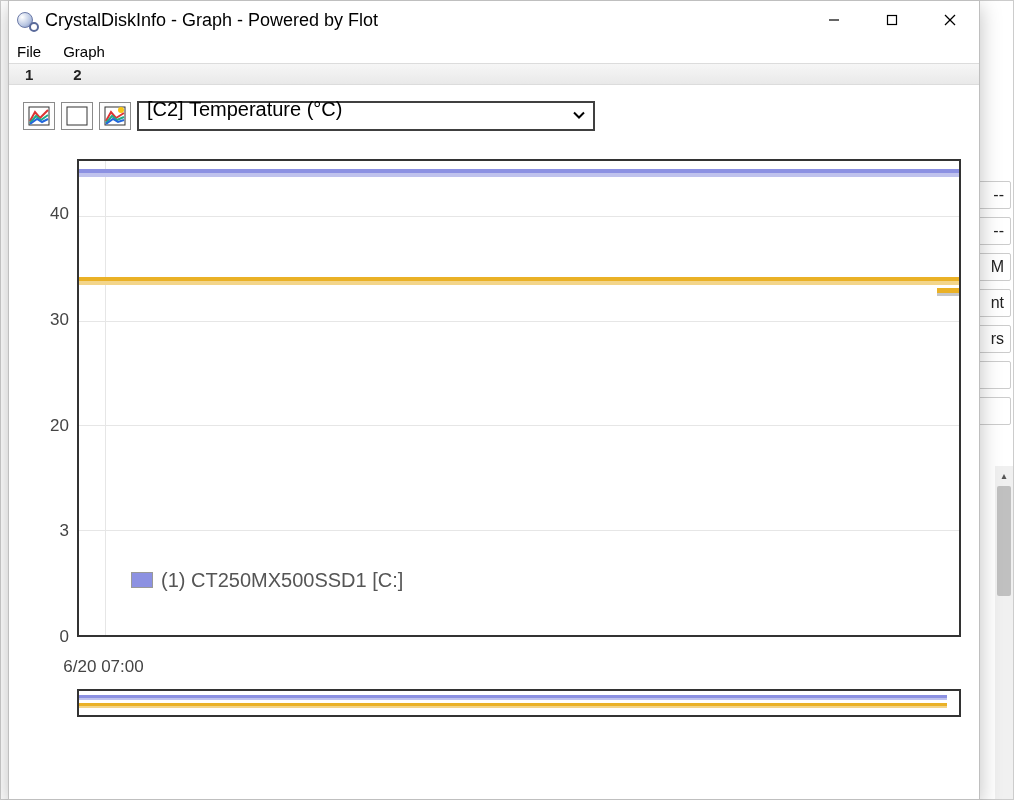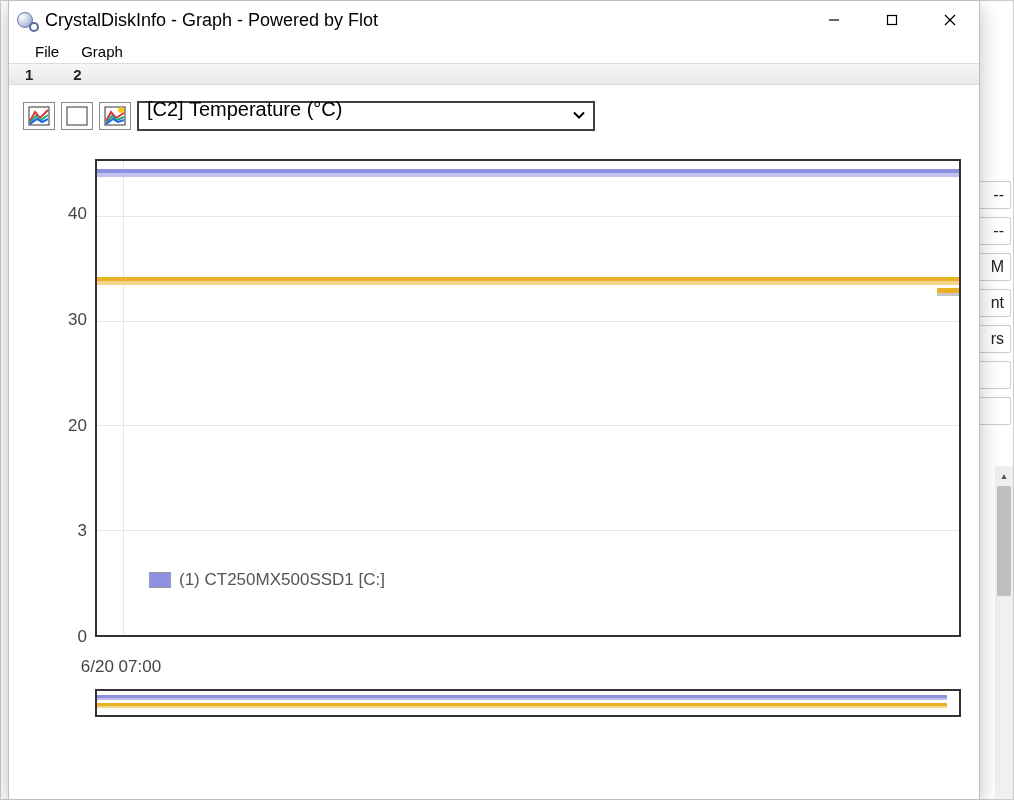--- a/index.html
+++ b/index.html
@@ -108,21 +108,21 @@
     display: flex; align-items: center; justify-content: center;
     color: #000;
   }
   .win-btn svg { width: 12px; height: 12px; stroke: currentColor; stroke-width: 1.2; fill: none; }
 
   
   .menubar {
     height: 24px;
     display: flex;
     align-items: center;
-    padding: 0 22px;
+    padding: 0 4px;
     gap: 14px;
     font-size: 15px;
   }
   .menubar .menu-item { padding: 2px 4px; }
 
   
   .tabstrip {
     height: 22px;
     background: linear-gradient(#f6f6f6, #e9e9e9);
     border-top: 1px solid #dcdcdc;
@@ -162,21 +162,21 @@
     font-size: 20px;
     position: relative;
   }
   .dropdown .chev {
     position: absolute; right: 6px; top: 50%; transform: translateY(-50%);
   }
   .dropdown .chev svg { width: 16px; height: 16px; stroke:#000; stroke-width:2; fill:none; }
 
   
   .chart-zone {
-    padding: 24px 18px 0 36px;
+    padding: 24px 18px 0 18px;
   }
 
   .main-chart {
     position: relative;
     height: 478px;
     display: flex;
   }
   .yaxis {
     width: 50px;
     position: relative;
@@ -212,21 +212,21 @@
   .series-1 { background: #8c91e2; }
   .series-1b { background: #bfc2ed; }
   .series-2 { background: #eab126; }
   .series-2b { background: #f3d58a; }
 
   .legend {
     position: absolute;
     left: 46px; bottom: 40px;
     background: #ffffffcc;
     padding: 2px 6px;
-    font-size: 17px;
+    font-size: 20px;
     color: #555;
   }
   .legend-row { display:flex; align-items:center; gap:8px; line-height: 26px;}
   .legend-swatch {
     width: 22px; height: 16px;
     border: 1px solid #999;
   }
   .sw1 { background:#8c91e2; }
   .sw2 { background:#eab126; }
 

